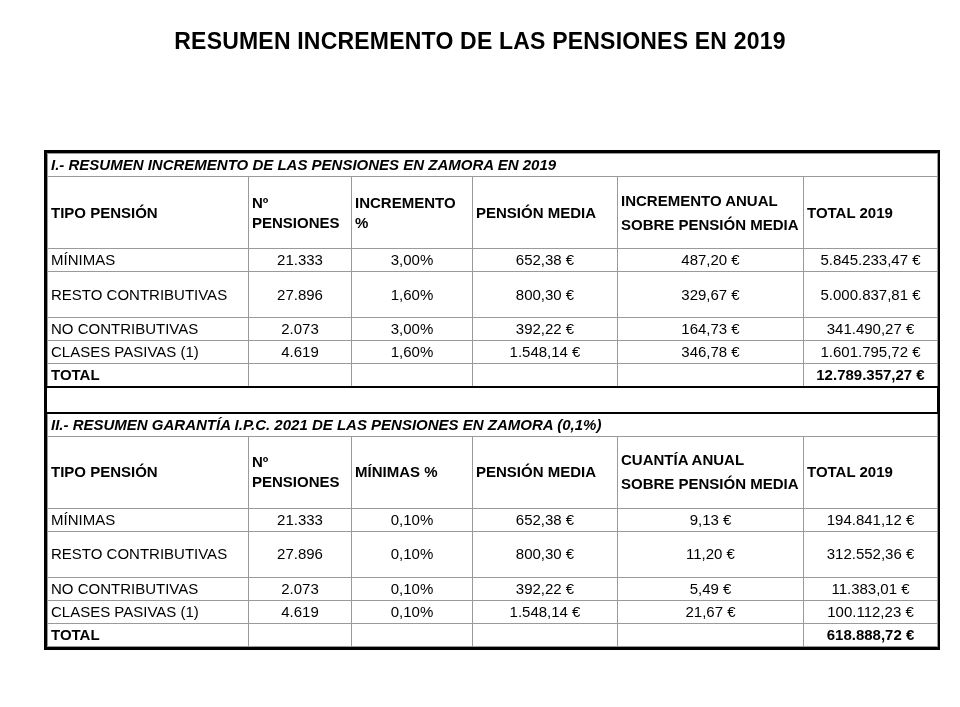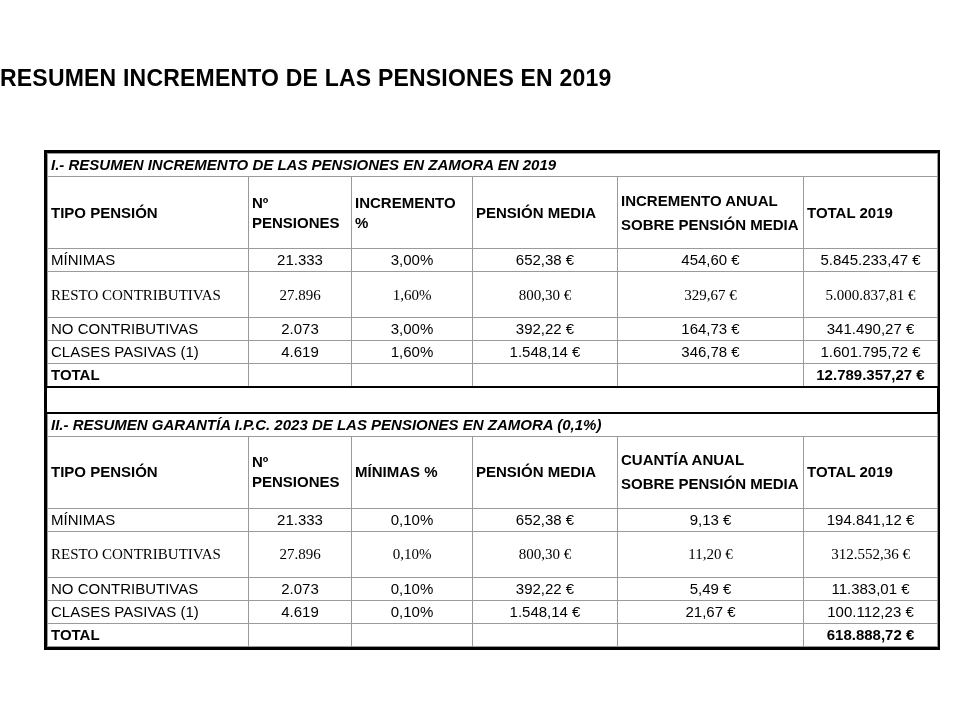--- a/index.html
+++ b/index.html
@@ -1,31 +1,31 @@
 <!DOCTYPE html>
 <html><head>
 <meta charset="utf-8">
 <style>
   html, body { margin: 0; padding: 0; background: #ffffff; }
   body { width: 960px; height: 707px; position: relative; overflow: hidden;
          font-family: "Liberation Sans", "DejaVu Sans", sans-serif; color: #000; }
-  .title { position: absolute; top: 28px; left: 0; width: 960px; text-align: left;
-           font-size: 23px; font-weight: bold; letter-spacing: 0.2px; margin-top: 37px; }
+  .title { position: absolute; top: 28px; left: 0; width: 960px; text-align: center;
+           font-size: 23px; font-weight: bold; letter-spacing: 0.2px; }
   .tbl { position: absolute; left: 44px; top: 150px; width: 896px;
          border: 3px solid #000; box-sizing: border-box; }
   table { border-collapse: collapse; width: 100%; table-layout: fixed; font-size: 15px; }
   td { border: 1px solid #9a9a9a; padding: 0 3px; white-space: nowrap; overflow: hidden; line-height: 20px; }
   .b { font-weight: bold; }
   .r { text-align: center; }
   .hdr td { vertical-align: middle; font-weight: bold; }
   .sec td { font-weight: bold; height: 22px; border-bottom: 1px solid #9a9a9a; font-style: italic; }
   .spacer td { height: 24px; border-left: none; border-right: none; border-top: 2px solid #000; border-bottom: 2px solid #000; }
   .h72 { height: 72px; }
   .h24 { height: 23px; padding-left: 19px; }
-  .h46 { height: 46px; font-family: Liberation Serif, serif; }
+  .h46 { height: 46px; }
 </style>
 </head>
 <body>
 
 <div class="title">RESUMEN INCREMENTO DE LAS PENSIONES EN 2019</div>
 
 <div class="tbl">
 <table>
   <colgroup>
     <col style="width:201px">
@@ -45,21 +45,21 @@
       <td style="white-space:normal">INCREMENTO %</td>
       <td>PENSIÓN MEDIA</td>
       <td style="white-space:normal;line-height:24px">INCREMENTO ANUAL SOBRE PENSIÓN MEDIA</td>
       <td>TOTAL  2019</td>
     </tr>
     <tr class="h24">
       <td>MÍNIMAS</td>
       <td class="r">21.333</td>
       <td class="r">3,00%</td>
       <td class="r">652,38 €</td>
-      <td class="r">454,60 €</td>
+      <td class="r">487,20 €</td>
       <td class="r">5.845.233,47 €</td>
     </tr>
     <tr class="h46">
       <td>RESTO CONTRIBUTIVAS</td>
       <td class="r">27.896</td>
       <td class="r">1,60%</td>
       <td class="r">800,30 €</td>
       <td class="r">329,67 €</td>
       <td class="r">5.000.837,81 €</td>
     </tr>
@@ -84,21 +84,21 @@
       <td></td>
       <td></td>
       <td></td>
       <td></td>
       <td class="r b">12.789.357,27 €</td>
     </tr>
     <tr class="spacer">
           <td colspan="6"></td>
         </tr>
     <tr class="sec">
-      <td colspan="6">II.- RESUMEN GARANTÍA I.P.C. 2023 DE LAS PENSIONES EN ZAMORA (0,1%)</td>
+      <td colspan="6">II.- RESUMEN GARANTÍA I.P.C. 2021 DE LAS PENSIONES EN ZAMORA (0,1%)</td>
     </tr>
     <tr class="hdr h72">
       <td>TIPO PENSIÓN</td>
       <td style="white-space:normal">Nº PENSIONES</td>
       <td>MÍNIMAS %</td>
       <td>PENSIÓN MEDIA</td>
       <td style="white-space:normal;line-height:24px">CUANTÍA ANUAL SOBRE PENSIÓN MEDIA</td>
       <td>TOTAL  2019</td>
     </tr>
     <tr class="h24">

